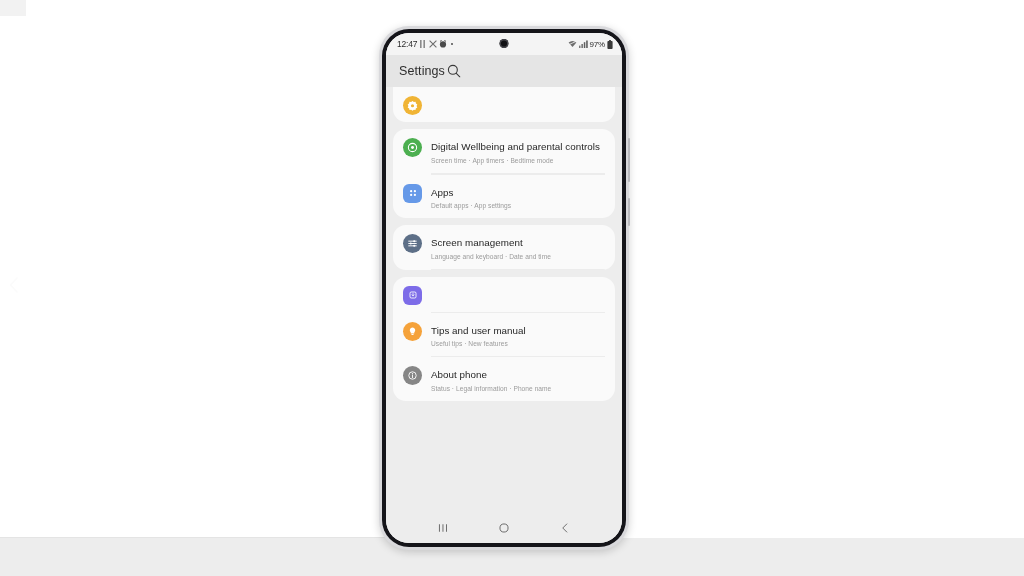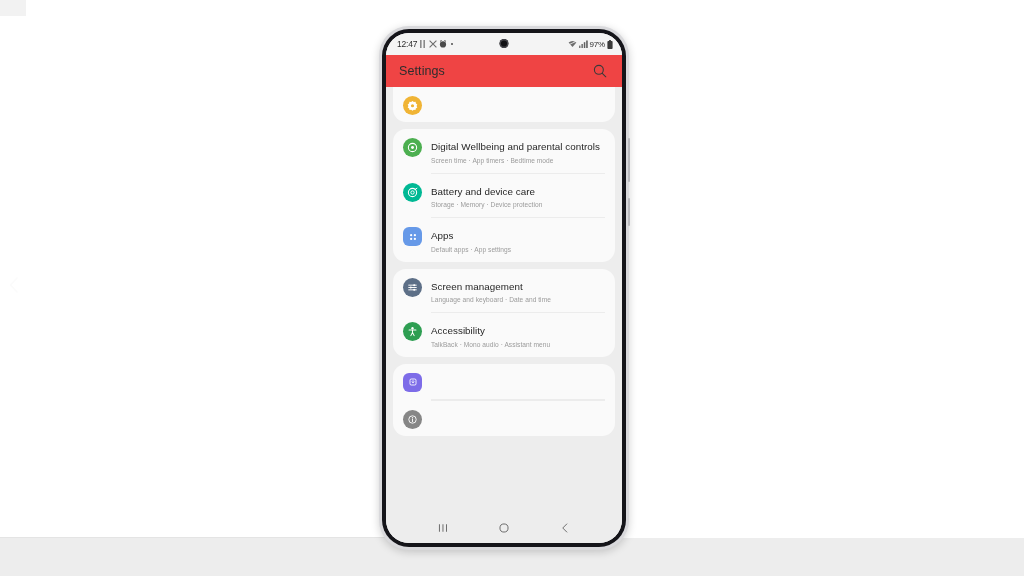--- a/index.html
+++ b/index.html
@@ -140,24 +140,24 @@
     transform: translateX(-50%);
     width: 9px; height: 9px;
     border-radius: 50%;
     background: #111114;
     box-shadow: inset 0 0 0 1.4px #45454b;
   }
 
   
   .app-header {
     height: 32px;
-    background: #ef4444;
-    display: flex;
-    align-items: center;
-    justify-content: space-between;
+    background: #e5e5e5;
+    display: flex;
+    align-items: center;
+    justify-content: flex-start;
     padding: 0 13px 0 13px;
     box-sizing: border-box;
   }
   .app-title {
     font-size: 12.5px;
     color: #2d2d2d;
     letter-spacing: 0.1px;
   }
   .search-btn {
     width: 18px; height: 18px;
@@ -334,33 +334,20 @@
                 <circle cx="8" cy="8" r="6" fill="none" stroke="#ffffff" stroke-width="1.5"></circle>
                 <circle cx="8" cy="8" r="2.1" fill="#ffffff"></circle>
               </svg>
             </span>
             <span class="row-text">
               <span class="row-title">Digital Wellbeing and parental controls</span>
               <span class="row-sub" style="display:block;">Screen time  ·  App timers  ·  Bedtime mode</span>
             </span>
           </div>
           <div class="row-divider"></div>
-          <div class="row">
-            <span class="row-icon" style="background:#00b894;">
-              <svg width="11" height="11" viewBox="0 0 16 16" aria-hidden="true">
-                <circle cx="8" cy="8" r="6" fill="none" stroke="#ffffff" stroke-width="1.5"></circle>
-                <circle cx="8" cy="8" r="2.4" fill="none" stroke="#ffffff" stroke-width="1.4"></circle>
-                <path d="M11.6 3.6 L14.4 1.8" stroke="#ffffff" stroke-width="1.4" stroke-linecap="round"></path>
-              </svg>
-            </span>
-            <span class="row-text">
-              <span class="row-title">Battery and device care</span>
-              <span class="row-sub" style="display:block;">Storage  ·  Memory  ·  Device protection</span>
-            </span>
-          </div>
           <div class="row-divider"></div>
           <div class="row">
             <span class="row-icon sq" style="background:#6699e8;">
               <svg width="10" height="10" viewBox="0 0 16 16" aria-hidden="true">
                 <circle cx="5" cy="5" r="1.8" fill="#ffffff"></circle>
                 <circle cx="11" cy="5" r="1.8" fill="#ffffff"></circle>
                 <circle cx="5" cy="11" r="1.8" fill="#ffffff"></circle>
                 <circle cx="11" cy="11" r="1.8" fill="#ffffff"></circle>
               </svg>
             </span>
@@ -380,53 +367,56 @@
                 <circle cx="5.5" cy="8" r="1.5" fill="#ffffff"></circle>
                 <circle cx="10.5" cy="11.4" r="1.5" fill="#ffffff"></circle>
               </svg>
             </span>
             <span class="row-text">
               <span class="row-title">Screen management</span>
               <span class="row-sub" style="display:block;">Language and keyboard  ·  Date and time</span>
             </span>
           </div>
           <div class="row-divider"></div>
-          <div class="row">
-            <span class="row-icon" style="background:#2e9e52;">
-              <svg width="11" height="11" viewBox="0 0 16 16" aria-hidden="true">
-                <circle cx="8" cy="3.1" r="1.7" fill="#ffffff"></circle>
-                <path d="M3 5.8 H13" stroke="#ffffff" stroke-width="1.5" stroke-linecap="round"></path>
-                <path d="M8 5.8 V9.6 M8 9.6 L5.6 14 M8 9.6 L10.4 14" stroke="#ffffff" stroke-width="1.5" stroke-linecap="round"></path>
-              </svg>
-            </span>
-            <span class="row-text">
-              <span class="row-title">Accessibility</span>
-              <span class="row-sub" style="display:block;">TalkBack  ·  Mono audio  ·  Assistant menu</span>
-            </span>
-          </div>
         </div>
 
         <div class="card">
           <div class="row">
             <span class="row-icon sq" style="background:#7d6ce8;">
               <svg width="10" height="10" viewBox="0 0 16 16" aria-hidden="true">
                 <rect x="3.2" y="3.2" width="9.6" height="9.6" rx="2" fill="none" stroke="#ffffff" stroke-width="1.4"></rect>
                 <path d="M8 5.6 V9.2 M8 9.2 L6.4 7.6 M8 9.2 L9.6 7.6" stroke="#ffffff" stroke-width="1.2" stroke-linecap="round"></path>
               </svg>
             </span>
           </div>
           <div class="row-divider"></div>
+          <div class="row">
+            <span class="row-icon" style="background:#f5a23a;">
+              <svg width="11" height="11" viewBox="0 0 16 16" aria-hidden="true">
+                <path d="M8 2.2 A4 4 0 0 1 10.6 9.2 V11 H5.4 V9.2 A4 4 0 0 1 8 2.2 Z" fill="#ffffff"></path>
+                <rect x="6.2" y="11.6" width="3.6" height="1.5" rx="0.7" fill="#ffffff"></rect>
+              </svg>
+            </span>
+            <span class="row-text">
+              <span class="row-title">Tips and user manual</span>
+              <span class="row-sub" style="display:block;">Useful tips  ·  New features</span>
+            </span>
+          </div>
           <div class="row-divider"></div>
           <div class="row">
             <span class="row-icon" style="background:#868686;">
               <svg width="11" height="11" viewBox="0 0 16 16" aria-hidden="true">
                 <circle cx="8" cy="8" r="5.4" fill="none" stroke="#ffffff" stroke-width="1.3"></circle>
                 <circle cx="8" cy="5.2" r="0.9" fill="#ffffff"></circle>
                 <path d="M8 7.2 V11.2" stroke="#ffffff" stroke-width="1.3" stroke-linecap="round"></path>
               </svg>
+            </span>
+            <span class="row-text">
+              <span class="row-title">About phone</span>
+              <span class="row-sub" style="display:block;">Status  ·  Legal information  ·  Phone name</span>
             </span>
           </div>
         </div>
 
       </div>
 
       <div class="nav-bar">
         <span class="nav-btn">
           <svg width="12" height="12" viewBox="0 0 16 16" aria-hidden="true">
             <rect x="2.6" y="3" width="1.3" height="10" fill="#6b6b6b"></rect>

